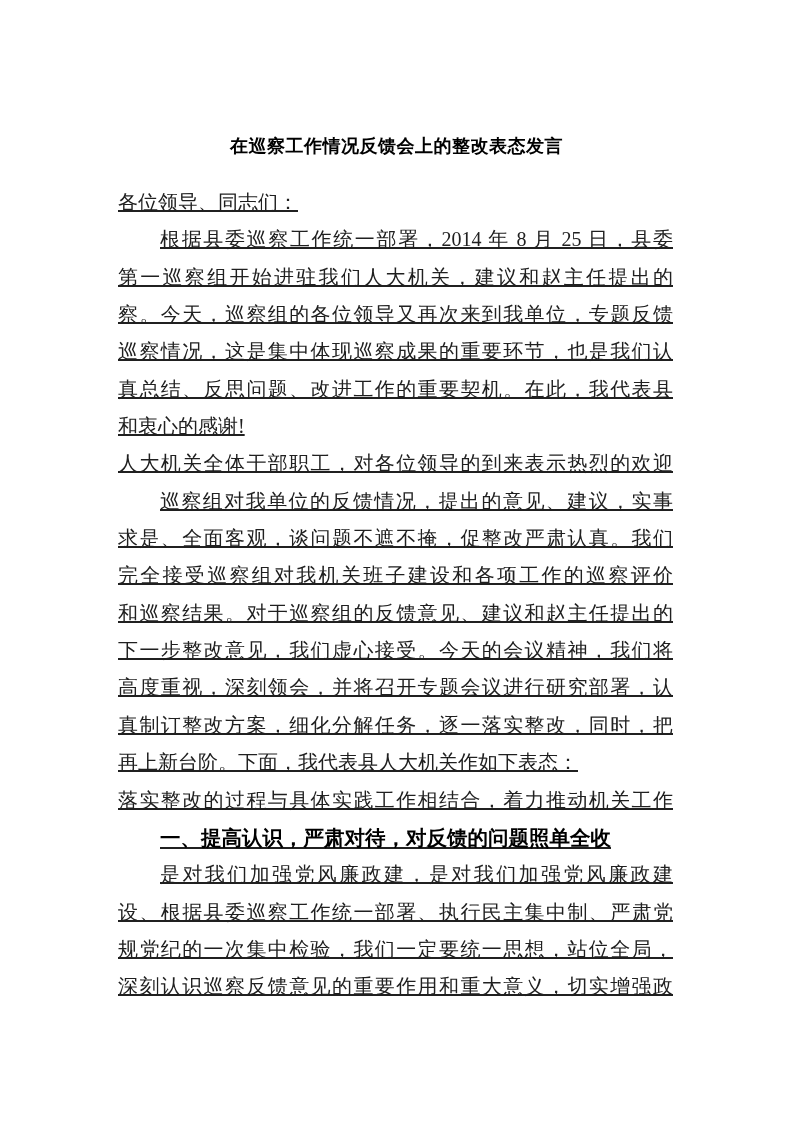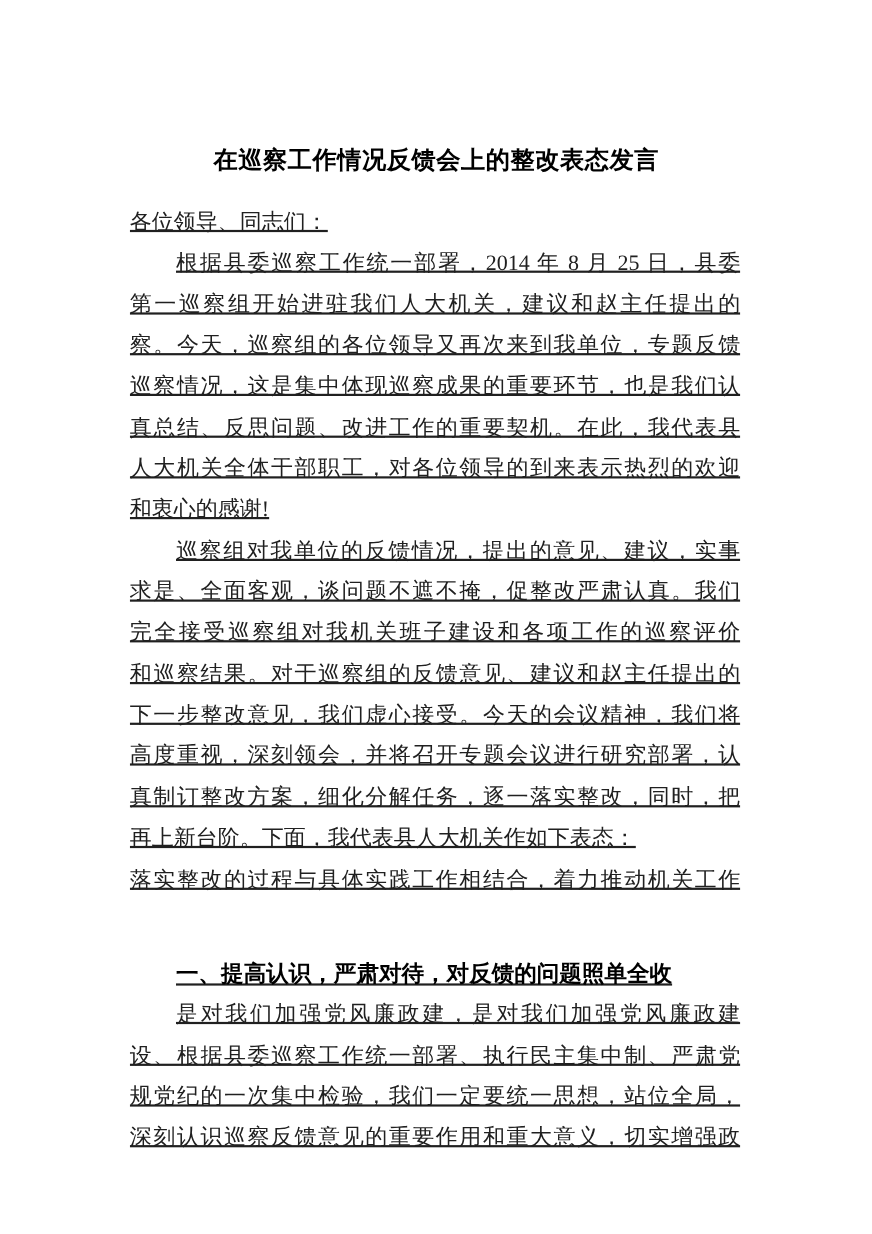--- a/index.html
+++ b/index.html
@@ -15,21 +15,21 @@
     overflow: hidden;
     margin: 0 auto;
   }
   .doc-title {
     margin: 0 120px;
     padding-top: 124px;
     line-height: 44px;
     text-align: center;
     font-family: "Liberation Sans", "DejaVu Sans", sans-serif;
     font-weight: bold;
-    font-size: 22px;
+    font-size: 18px;
     letter-spacing: 0.5px;
     color: #000000;
     white-space: nowrap;
   }
   .doc-body {
     margin: 16px 120px 0 118px;
     font-family: "Liberation Serif", "DejaVu Serif", serif;
     font-size: 20px;
     color: #202020;
     text-decoration: underline;
@@ -46,40 +46,39 @@
   }
   .line.indent {
     padding-left: 42px;
   }
   .para-heading .line {
     font-family: "Liberation Sans", "DejaVu Sans", sans-serif;
     font-weight: bold;
     font-size: 20.5px;
     color: #000000;
     white-space: nowrap;
-    margin-top: 48px;
   }
 </style>
 </head>
 <body>
 
 <div class="page">
   <div class="doc-title">在巡察工作情况反馈会上的整改表态发言</div>
   <div class="doc-body" id="doc-body">
       <div class="paragraph para-salutation">
         <div class="line">各位领导、同志们：</div>
       </div>
       <div class="paragraph para-body">
         <div class="line indent fill">根据县委巡察工作统一部署，2014 年 8 月 25 日，县委</div>
         <div class="line fill">第一巡察组开始进驻我们人大机关，建议和赵主任提出的</div>
         <div class="line fill">察。今天，巡察组的各位领导又再次来到我单位，专题反馈</div>
         <div class="line fill">巡察情况，这是集中体现巡察成果的重要环节，也是我们认</div>
         <div class="line fill">真总结、反思问题、改进工作的重要契机。在此，我代表县</div>
+        <div class="line">和衷心的感谢!</div>
         <div class="line fill">人大机关全体干部职工，对各位领导的到来表示热烈的欢迎</div>
-        <div class="line">和衷心的感谢!</div>
       </div>
       <div class="paragraph para-body">
         <div class="line indent fill">巡察组对我单位的反馈情况，提出的意见、建议，实事</div>
         <div class="line fill">求是、全面客观，谈问题不遮不掩，促整改严肃认真。我们</div>
         <div class="line fill">完全接受巡察组对我机关班子建设和各项工作的巡察评价</div>
         <div class="line fill">和巡察结果。对于巡察组的反馈意见、建议和赵主任提出的</div>
         <div class="line fill">下一步整改意见，我们虚心接受。今天的会议精神，我们将</div>
         <div class="line fill">高度重视，深刻领会，并将召开专题会议进行研究部署，认</div>
         <div class="line fill">真制订整改方案，细化分解任务，逐一落实整改，同时，把</div>
         <div class="line">再上新台阶。下面，我代表县人大机关作如下表态：</div>

